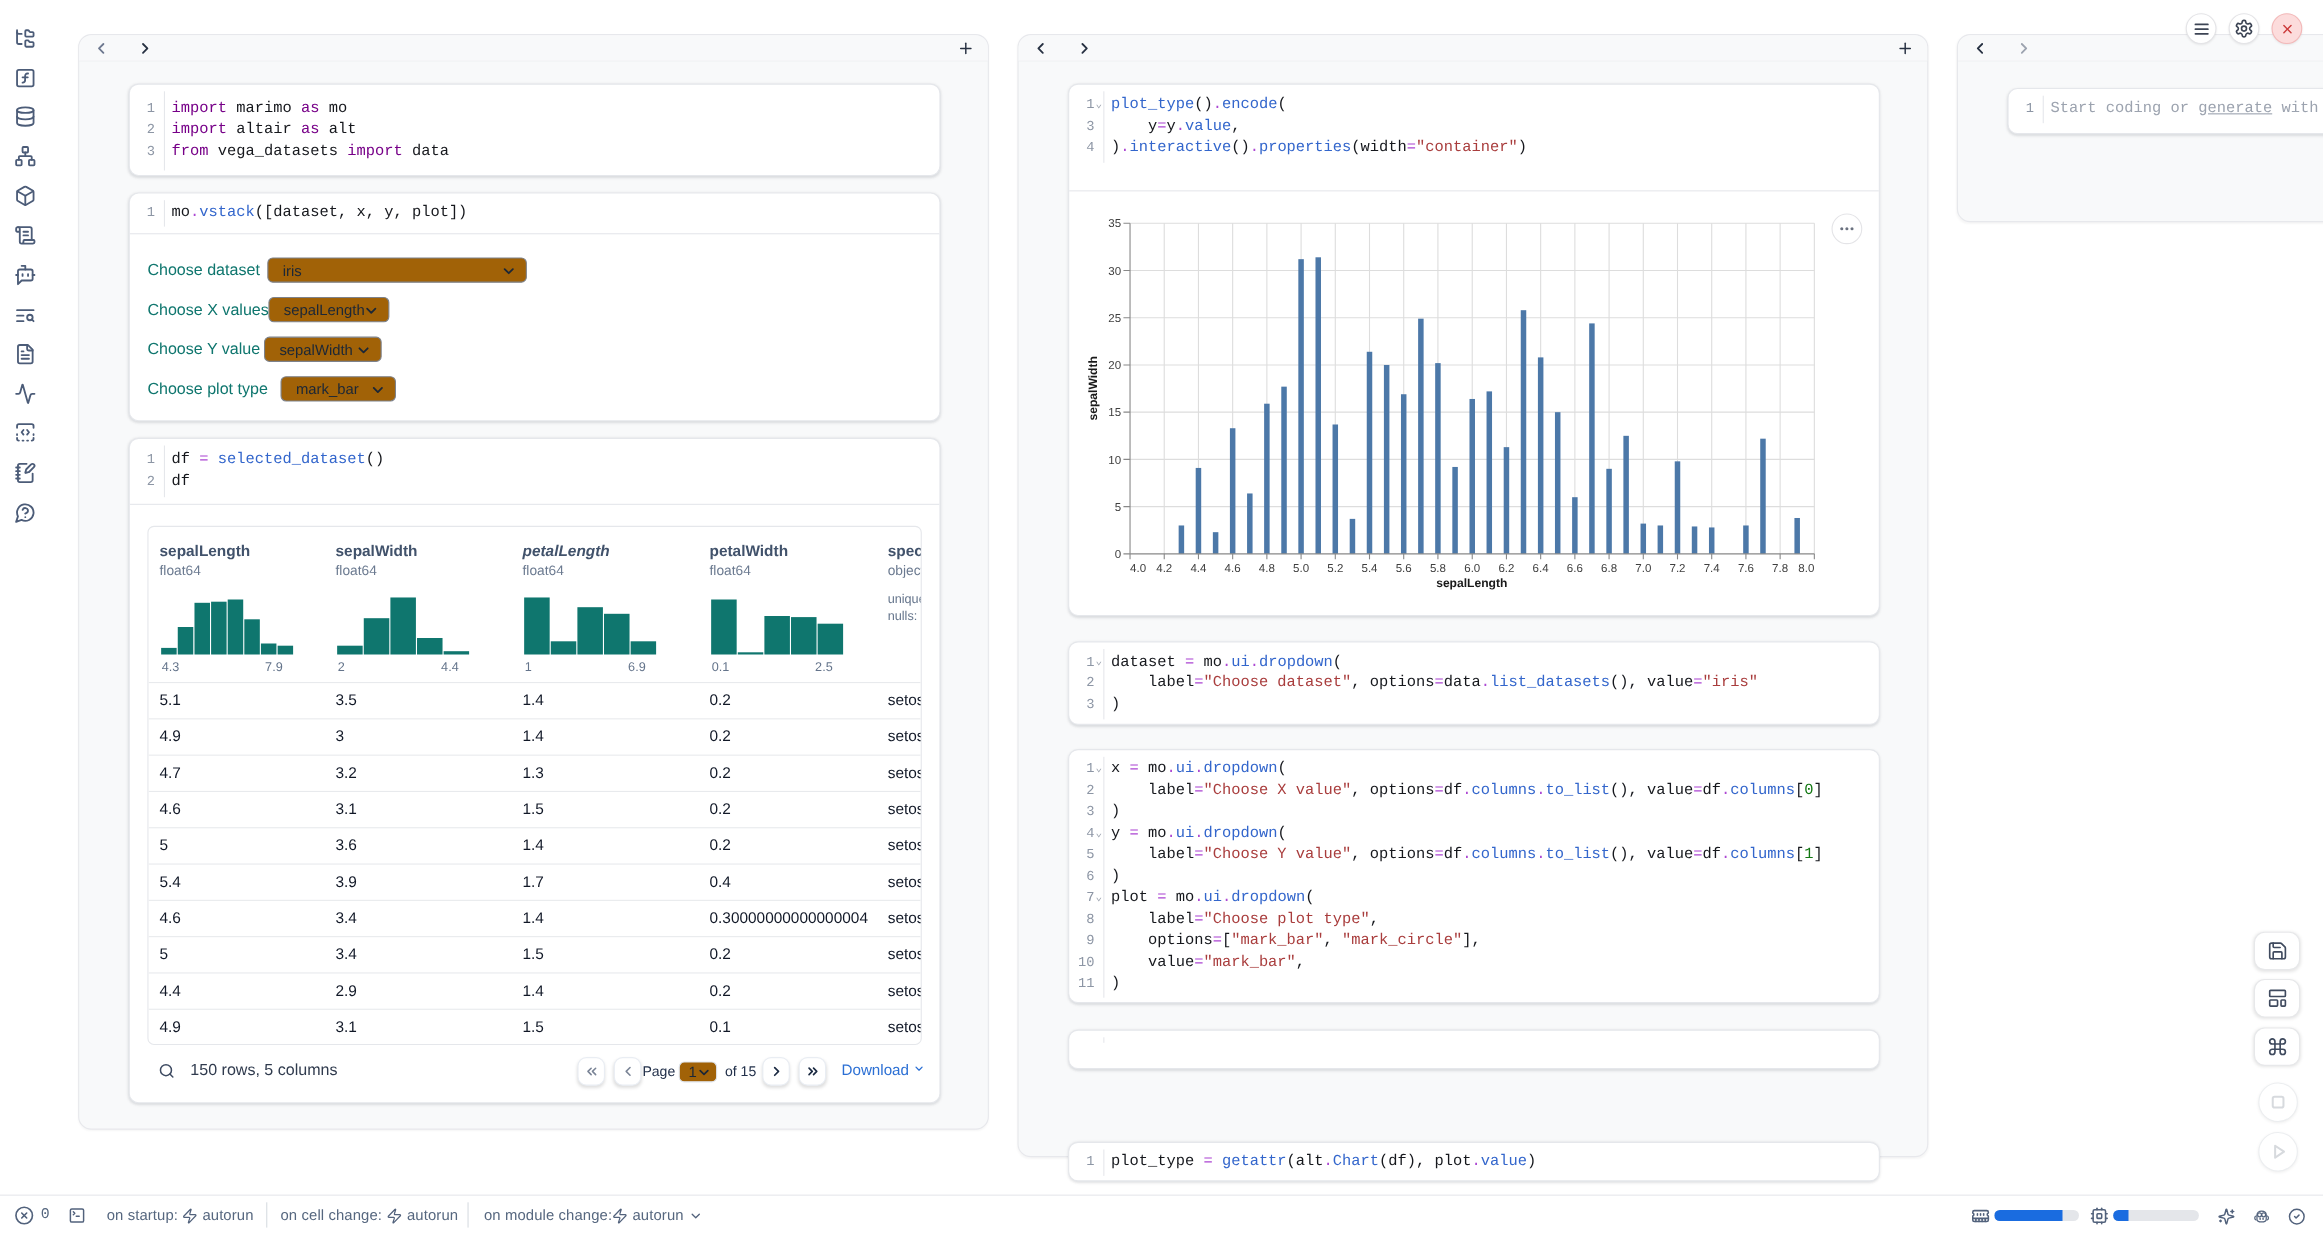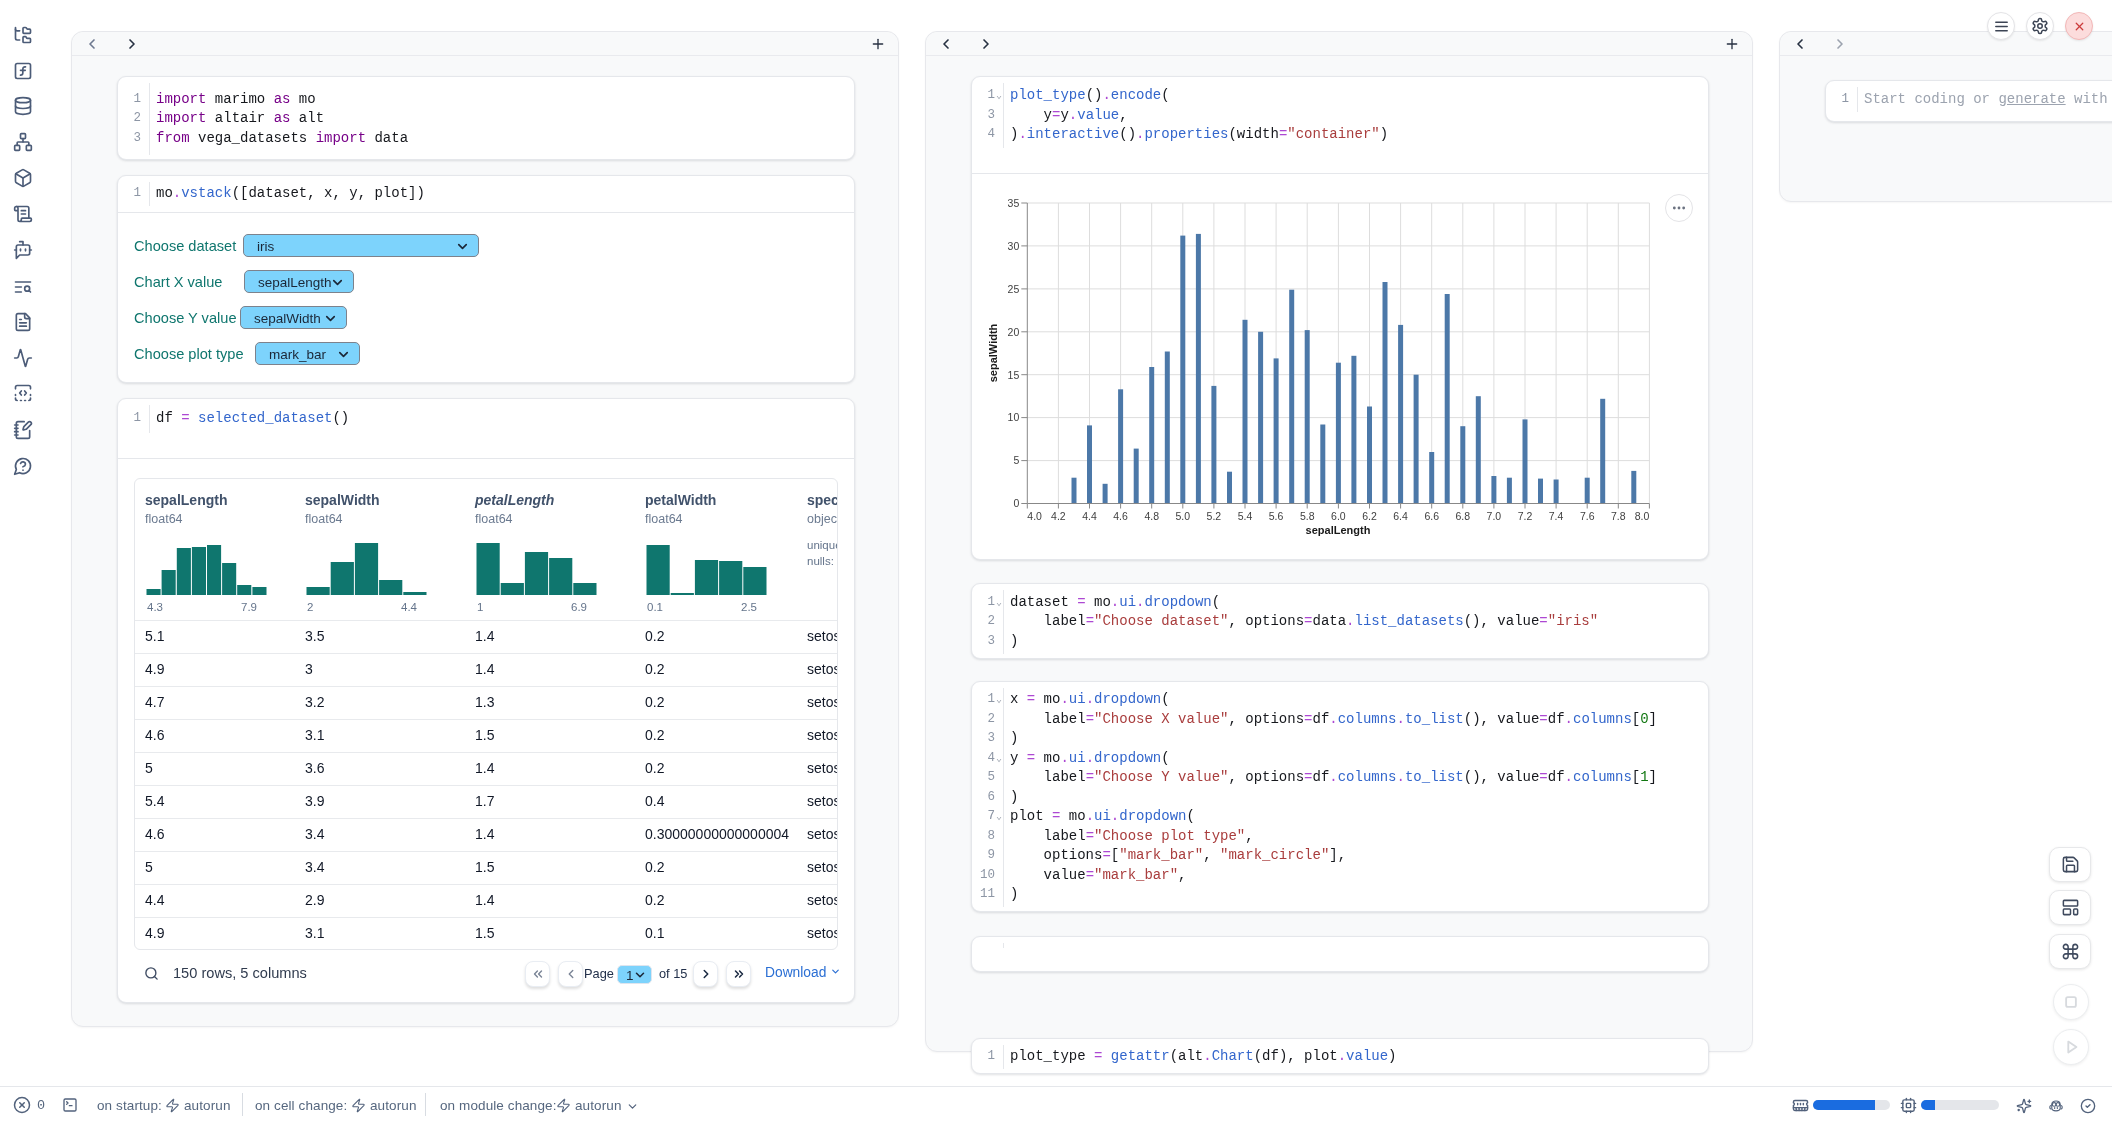--- a/index.html
+++ b/index.html
@@ -15,21 +15,21 @@
 .cl{position:relative;white-space:pre;}
 .lnum{display:inline-block;width:23px;text-align:right;color:#8d96a5;font-size:12.5px;vertical-align:top;}
 .fold{position:absolute;margin-left:1px;color:#9aa1ad;font-size:10px;line-height:19.5px;}
 .ct{padding-left:15px;color:#16181d;}
 .gutline{position:absolute;left:31px;top:6px;bottom:6px;width:1px;background:#e5e7eb;}
 .k{color:#770088;}
 .b{color:#3366cc;}
 .s{color:#a93d3d;}
 .o{color:#ad48d3;}
 .n{color:#117711;}
-.sel{position:absolute;background:#7dd3fc;border:1px solid #7d828c;border-radius:5px;
+.sel{position:absolute;background:#a16207;border:1px solid #7d828c;border-radius:5px;
   font-size:13.5px;color:#1b2737;}
 .sel span{position:absolute;top:50%;transform:translateY(-50%);white-space:nowrap;}
 .tblbox{position:absolute;left:16px;top:79px;width:704px;height:472px;border:1px solid #e5e7eb;
   border-radius:6px;overflow:hidden;background:#fff;}
 .th{position:absolute;font-size:14px;font-weight:bold;color:#41526b;white-space:nowrap;}
 .tt{position:absolute;font-size:12.5px;color:#6b7a90;}
 .tl{position:absolute;font-size:11.5px;color:#64748b;white-space:nowrap;}
 .td{position:absolute;font-size:14px;color:#111827;white-space:nowrap;}
 .hrule{position:absolute;left:0;right:0;height:1px;background:#e8eaed;}
 .label{position:absolute;font-size:14.6px;color:#0f766e;white-space:nowrap;}
@@ -202,21 +202,21 @@
       <div class="cl"><span class="lnum">1</span><span class="ct">mo<span class="o">.</span><span class="b">vstack</span>([dataset, x, y, plot])</span></div>
     </div>
     <div class="hrule" style="top:36px;left:0;right:0;background:#e5e7eb;"></div>
     <div class="label" style="left:16px;top:62px;">Choose dataset</div>
     <div class="sel" style="left:125px;top:58px;width:236px;height:23px;">
       <span style="left:13px;">iris</span>
       <svg width="15" height="15" viewBox="0 0 24 24" fill="none" stroke="#1b2737" stroke-width="2.6" stroke-linecap="round" stroke-linejoin="round" style="position:absolute;right:8px;top:4px;">
         <path d="m6 9 6 6 6-6"></path>
       </svg>
     </div>
-    <div class="label" style="left:16px;top:98px;">Chart X value</div>
+    <div class="label" style="left:16px;top:98px;">Choose X values</div>
     <div class="sel" style="left:126px;top:94px;width:110px;height:23px;">
       <span style="left:13px;">sepalLength</span>
       <svg width="15" height="15" viewBox="0 0 24 24" fill="none" stroke="#1b2737" stroke-width="2.6" stroke-linecap="round" stroke-linejoin="round" style="position:absolute;right:8px;top:4px;">
         <path d="m6 9 6 6 6-6"></path>
       </svg>
     </div>
     <div class="label" style="left:16px;top:134px;">Choose Y value</div>
     <div class="sel" style="left:122px;top:130px;width:107px;height:23px;">
       <span style="left:13px;">sepalWidth</span>
       <svg width="15" height="15" viewBox="0 0 24 24" fill="none" stroke="#1b2737" stroke-width="2.6" stroke-linecap="round" stroke-linejoin="round" style="position:absolute;right:8px;top:4px;">
@@ -228,20 +228,21 @@
       <span style="left:13px;">mark_bar</span>
       <svg width="15" height="15" viewBox="0 0 24 24" fill="none" stroke="#1b2737" stroke-width="2.6" stroke-linecap="round" stroke-linejoin="round" style="position:absolute;right:8px;top:4px;">
         <path d="m6 9 6 6 6-6"></path>
       </svg>
     </div>
   </div>
 <div class="cell" style="left:117px;top:398px;width:738px;height:605px;">
     <div class="codewrap" style="padding:10px 0;">
       <div class="gutline"></div>
       <div class="cl"><span class="lnum">1</span><span class="ct">df <span class="o">=</span> <span class="b">selected_dataset</span>()</span></div>
+      <div class="cl"><span class="lnum">2</span><span class="ct">df</span></div>
     </div>
     <div class="hrule" style="top:59px;left:0;right:0;background:#e5e7eb;"></div>
     <div class="tblbox">
       <div class="th" style="left:10px;top:13px;">sepalLength</div>
       <div class="tt" style="left:10px;top:33px;">float64</div>
       <div style="position:absolute;left:11px;top:64px;"><svg width="121" height="53" viewBox="0 0 121 53">
           <rect x="0.5" y="46" width="14.1" height="6" fill="#0f766e"></rect>
           <rect x="15.6" y="27" width="14.1" height="25" fill="#0f766e"></rect>
           <rect x="30.8" y="5" width="14.1" height="47" fill="#0f766e"></rect>
           <rect x="45.9" y="4" width="14.1" height="48" fill="#0f766e"></rect>

